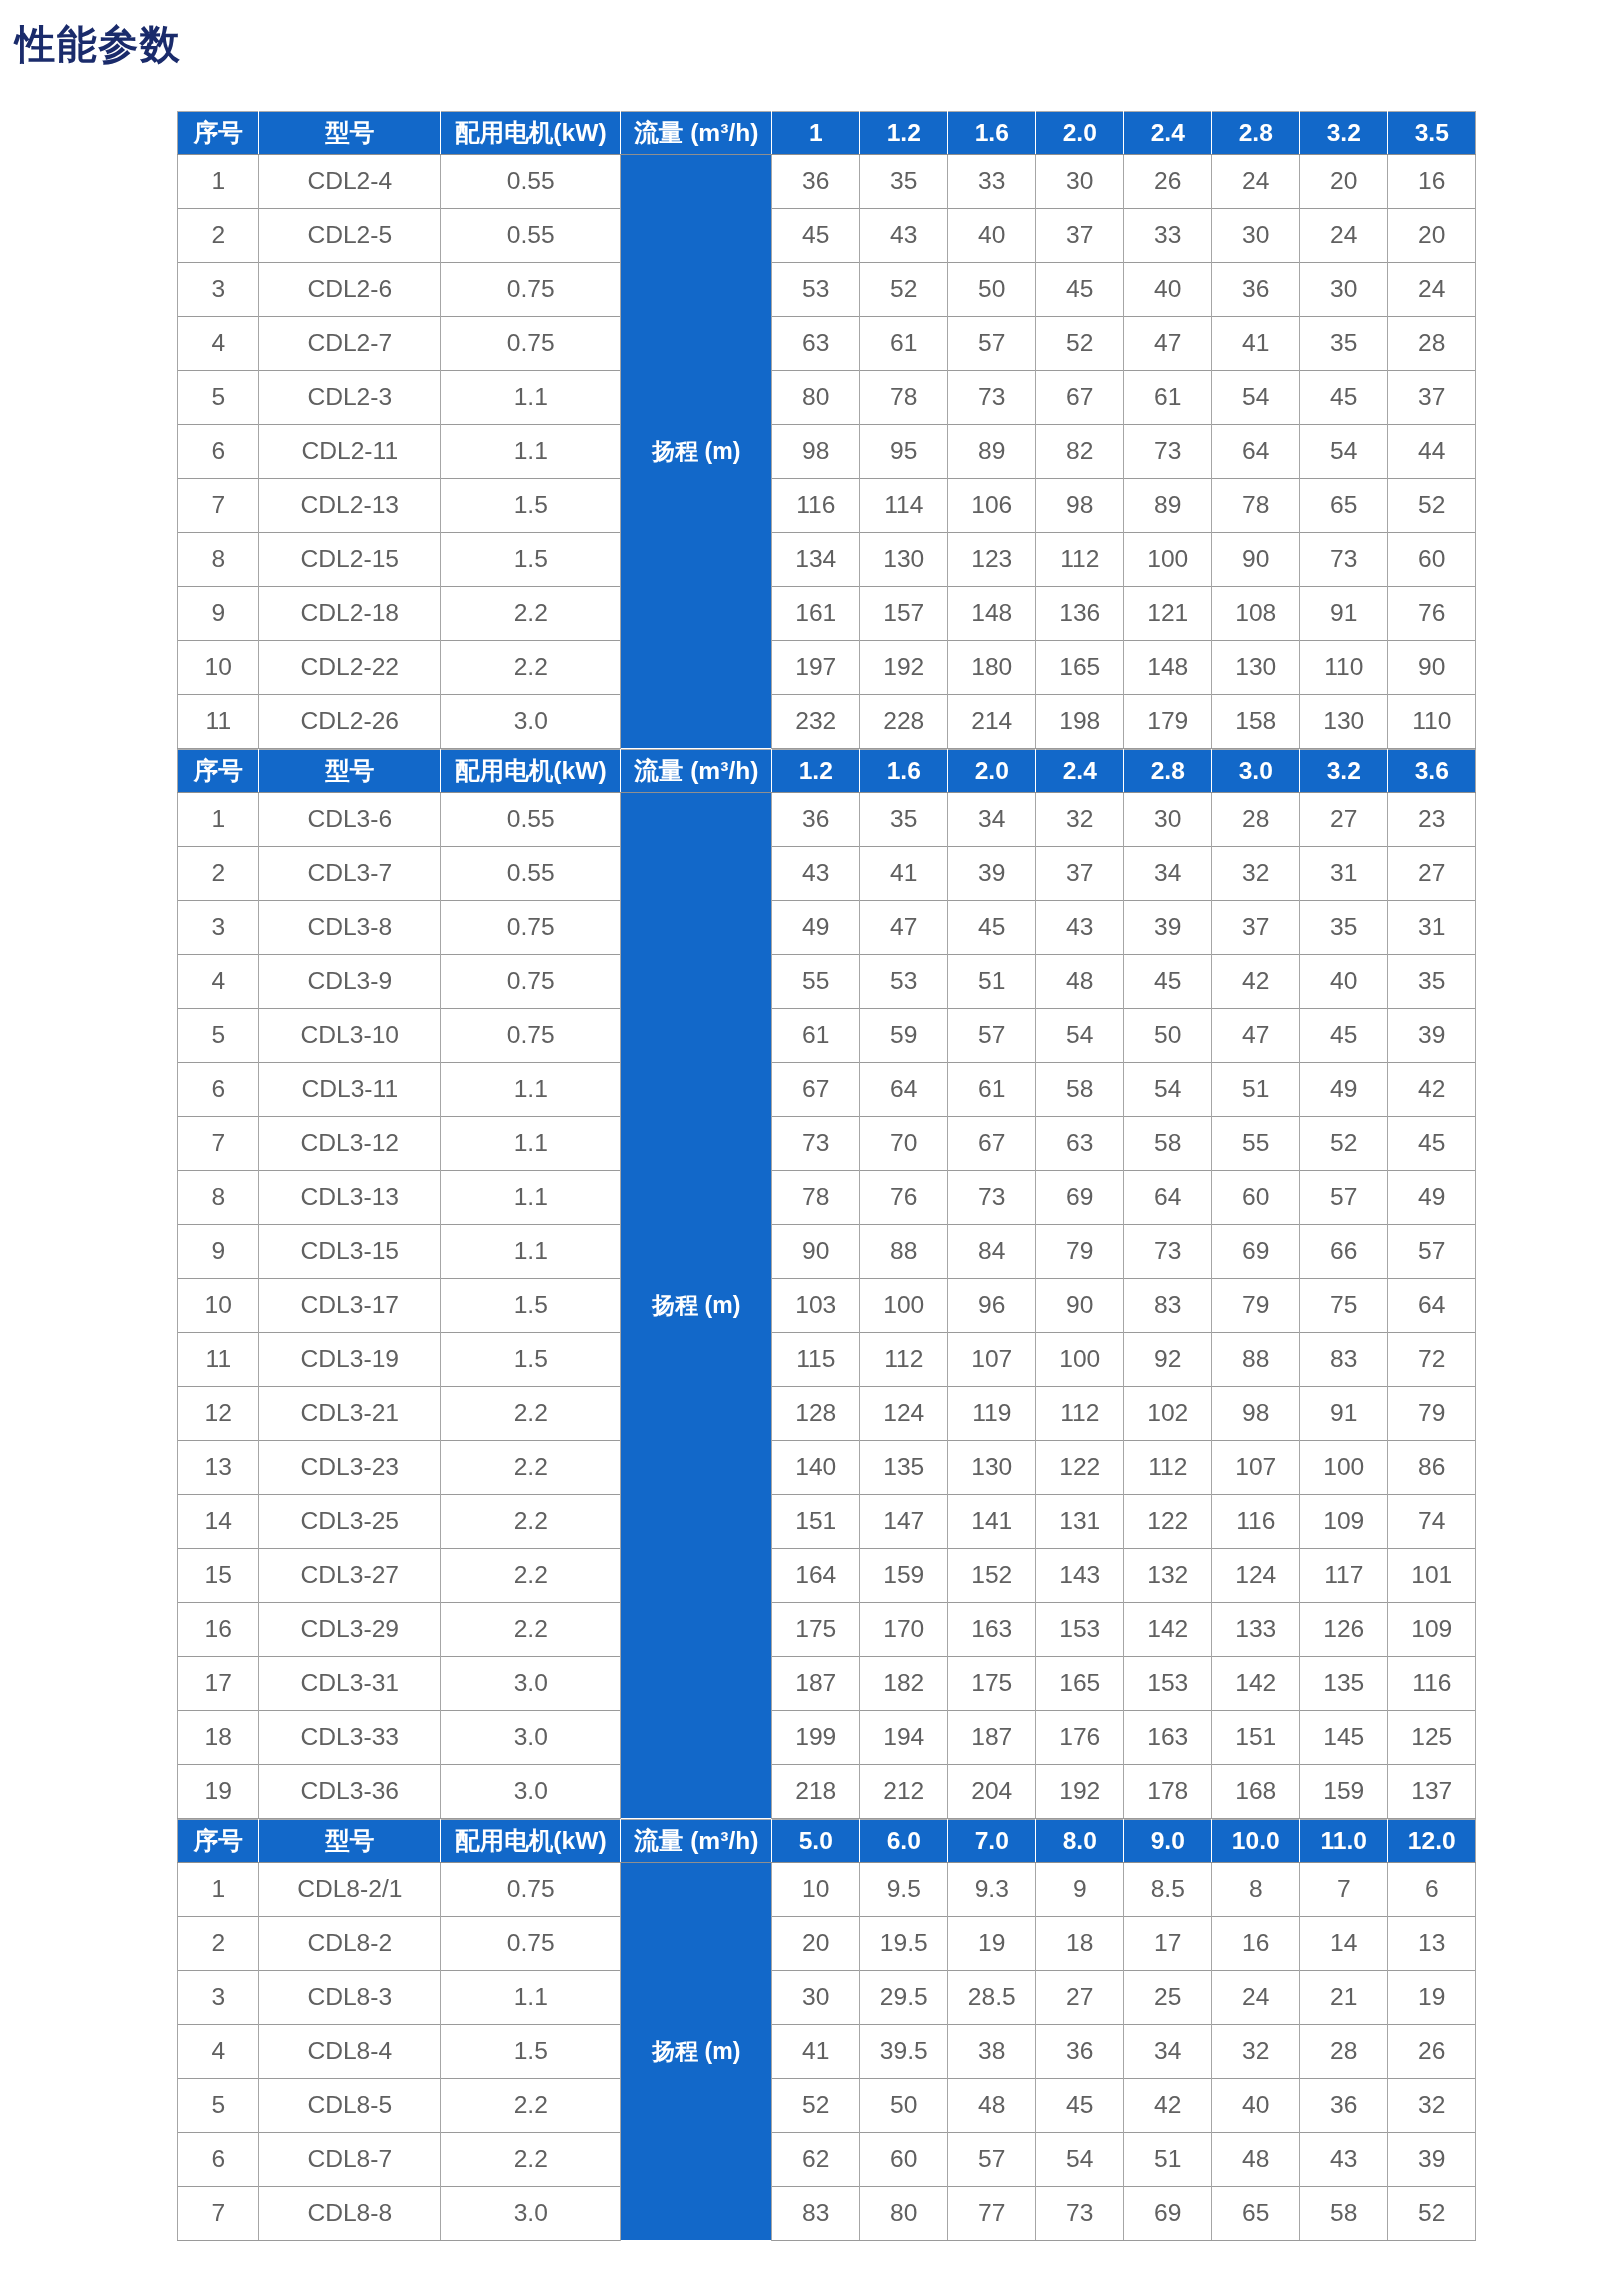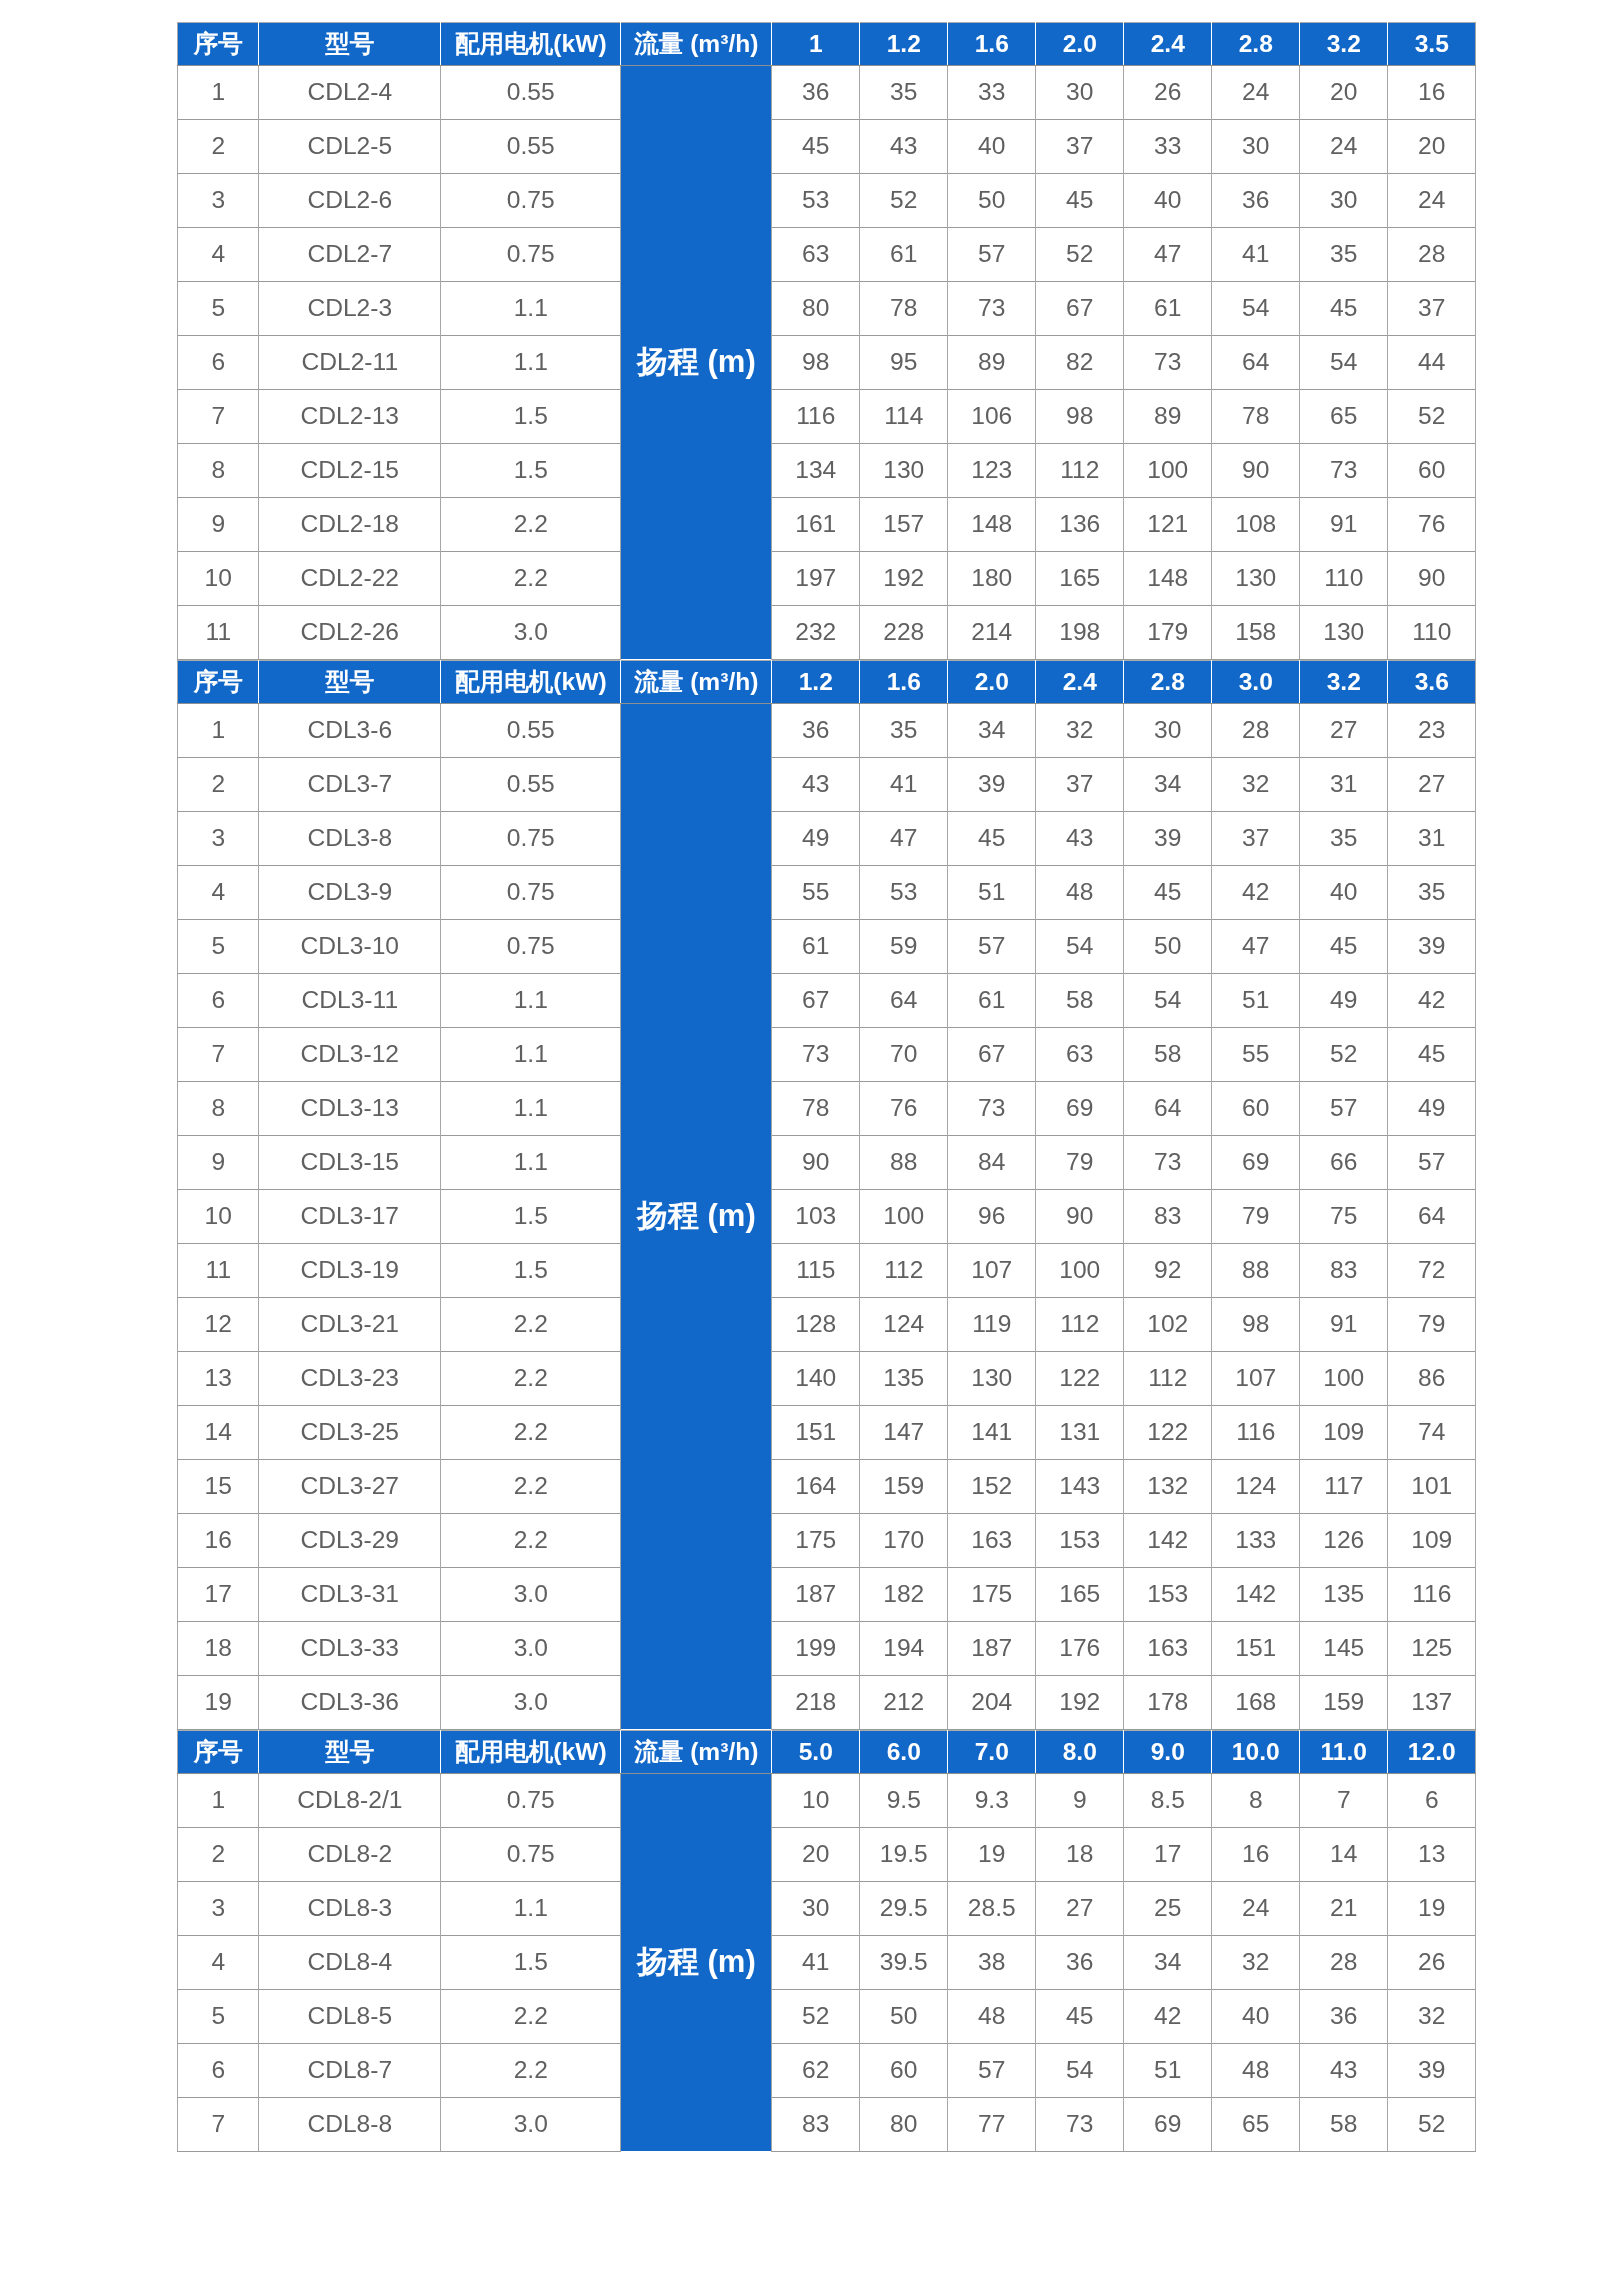--- a/index.html
+++ b/index.html
@@ -59,31 +59,32 @@
     border-top:1px solid var(--row-border);
     border-right:0.5px solid var(--cell-border);
     border-left:0.5px solid var(--cell-border);
     background:#ffffff;
   }
   tbody tr:last-child td{border-bottom:1.5px solid var(--row-border);}
   td.span-cell{
     background:var(--span-bg);
     color:#ffffff;
     font-weight:700;
-    font-size:31px;
+    font-size:23px;
     border-left:0.5px solid var(--cell-border);
     border-right:0.5px solid var(--cell-border);
     border-top:none;
     border-bottom:none;
   }
 </style>
 </head>
 <body>
 
 <div class="page">
+  <h1 class="title">性能参数</h1>
   <div id="tables">
       <table>
         <colgroup>
           <col style="width: 81px;">
           <col style="width: 182px;">
           <col style="width: 180px;">
           <col style="width: 151px;">
           <col style="width: 88px;">
           <col style="width: 88px;">
           <col style="width: 88px;">

